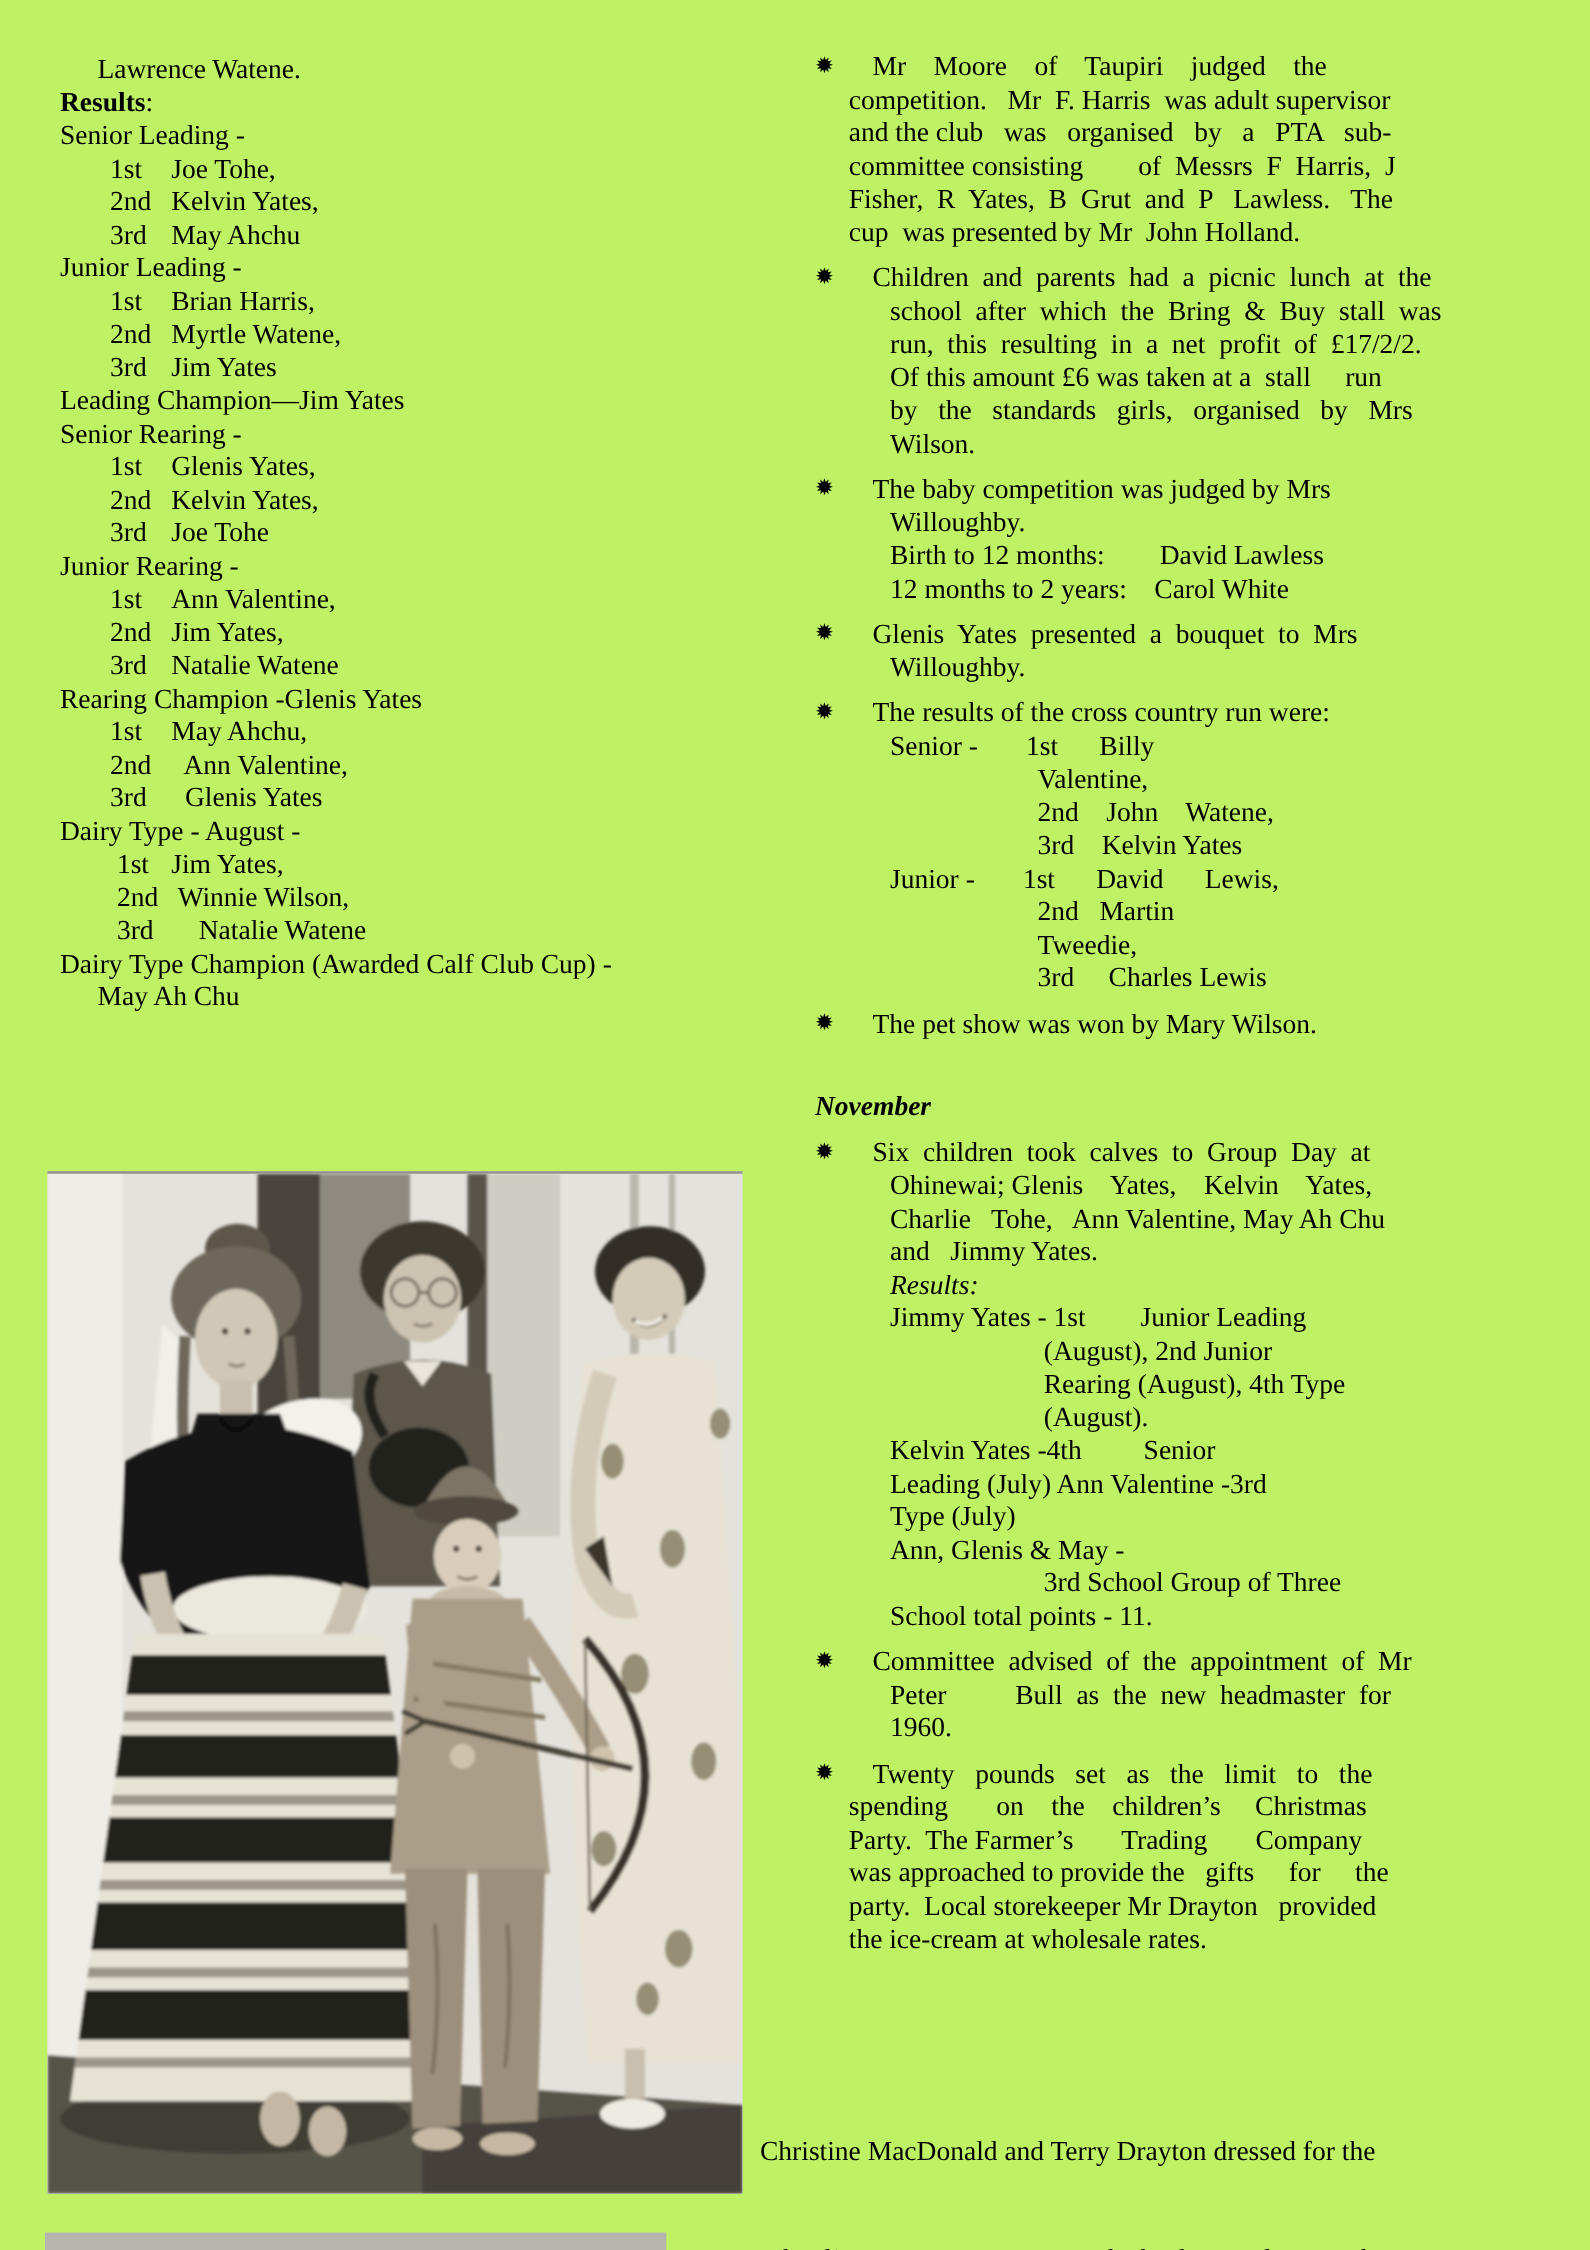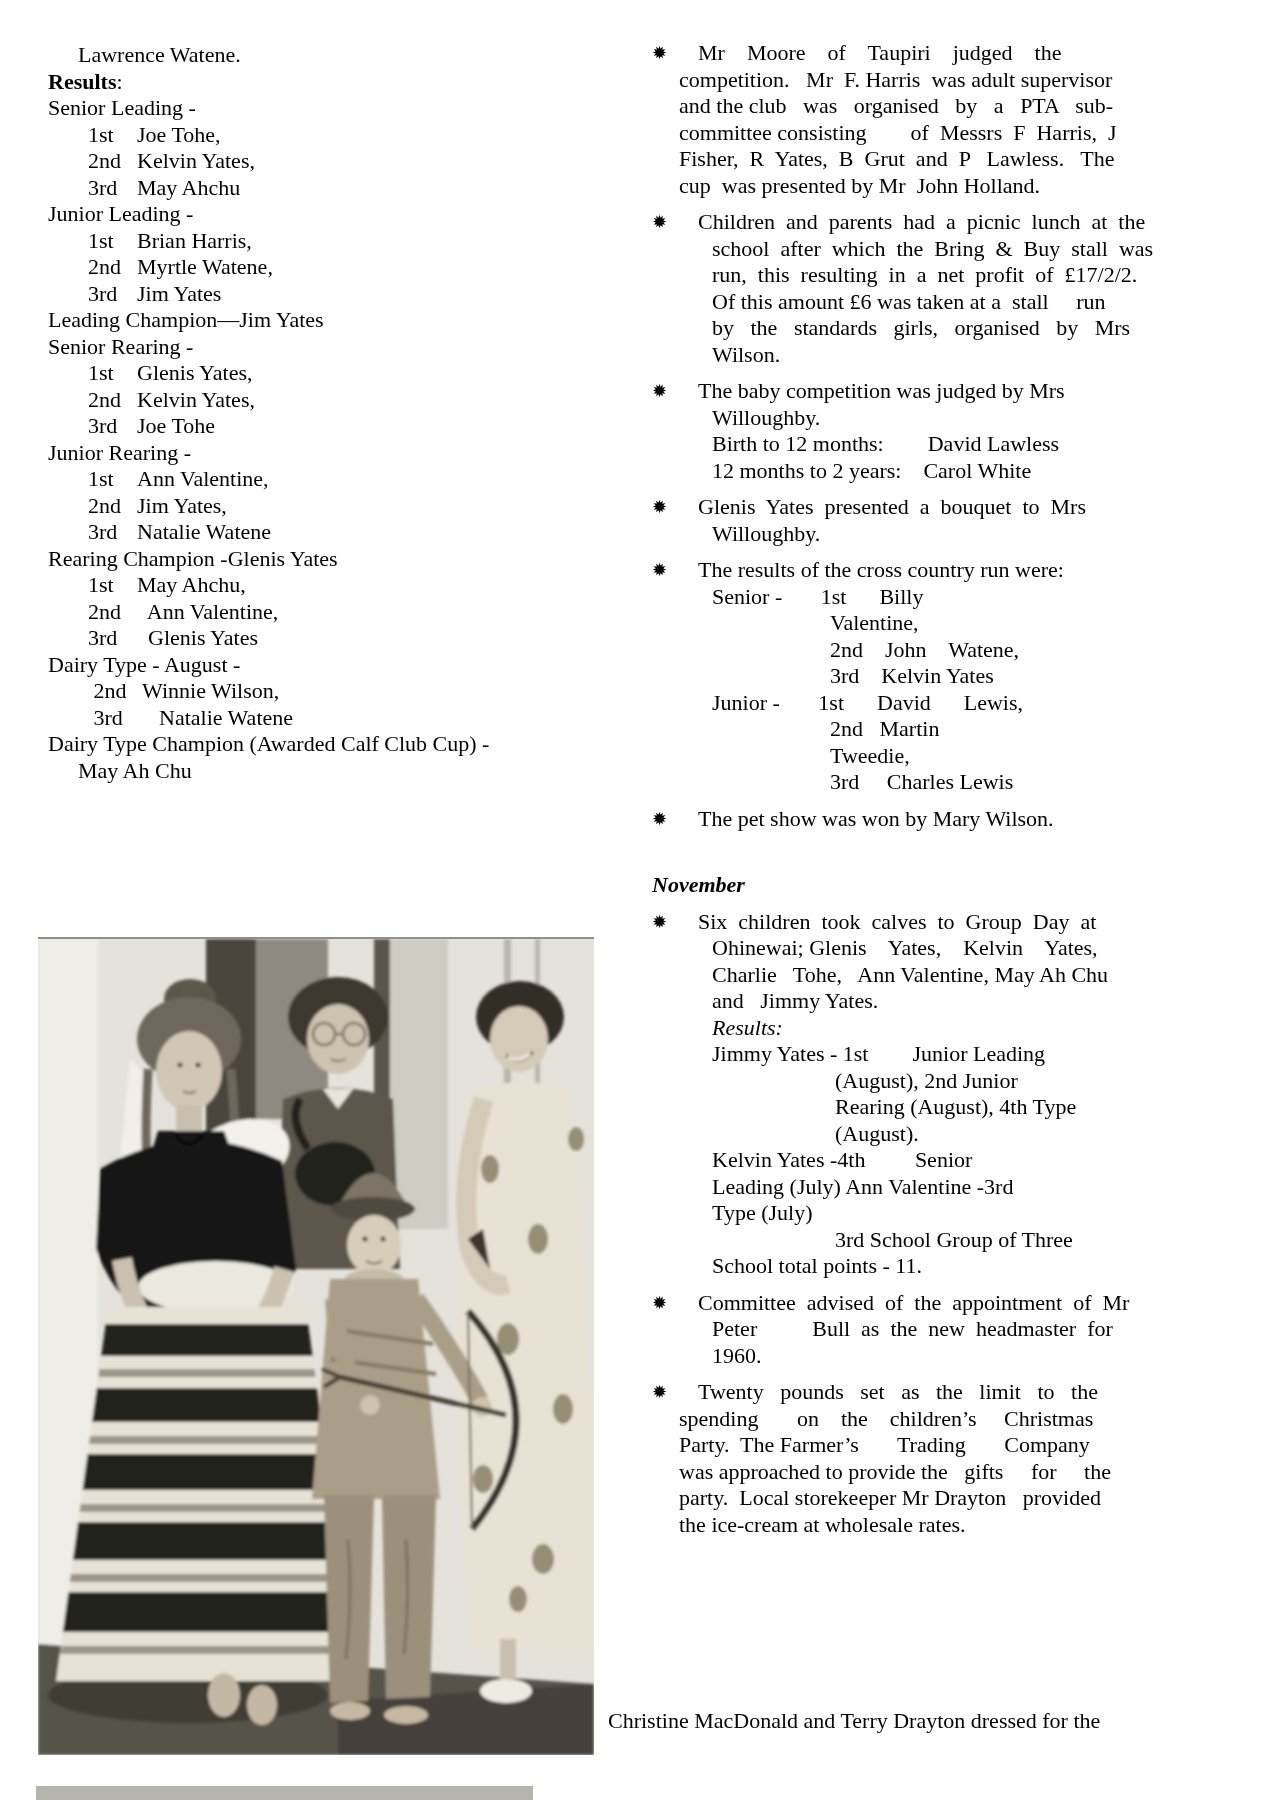--- a/index.html
+++ b/index.html
@@ -1,16 +1,16 @@
 <!DOCTYPE html>
 <html><head>
 <meta charset="utf-8">
 <style>
   html,body{margin:0;padding:0;background:#888;}
-  .page{position:relative;width:1272px;height:1800px;background:#ffffff;
+  .page{position:relative;width:1272px;height:1800px;background:#bef264;
         font-family:"Liberation Serif",serif;color:#000;font-size:22px;overflow:hidden;}
   
   .lcol{position:absolute;left:48px;top:42px;width:535px;line-height:26.5px;}
   .ln{white-space:pre;}
   .i1{padding-left:30px;}
   .pl{padding-left:40px;}
   .pp{display:inline-block;width:49px;}
   .bold{font-weight:bold;margin-top:15px;}
   
   .rcol{position:absolute;left:590px;top:40px;width:670px;line-height:26.5px;}
@@ -57,20 +57,21 @@
     <div class="ln pl"><span class="pp">3rd</span><span>Joe Tohe</span></div>
     <div class="ln">Junior Rearing -</div>
     <div class="ln pl"><span class="pp">1st</span><span>Ann Valentine,</span></div>
     <div class="ln pl"><span class="pp">2nd</span><span>Jim Yates,</span></div>
     <div class="ln pl"><span class="pp">3rd</span><span>Natalie Watene</span></div>
     <div class="ln">Rearing Champion -Glenis Yates</div>
     <div class="ln pl"><span class="pp">1st</span><span>May Ahchu,</span></div>
     <div class="ln pl"><span class="pp">2nd</span><span>  Ann Valentine,</span></div>
     <div class="ln pl"><span class="pp">3rd</span><span>  Glenis Yates</span></div>
     <div class="ln">Dairy Type - August -</div>
+    <div class="ln pl"><span class="pp"> 1st</span><span>Jim Yates,</span></div>
     <div class="ln pl"><span class="pp"> 2nd</span><span> Winnie Wilson,</span></div>
     <div class="ln pl"><span class="pp"> 3rd</span><span>    Natalie Watene</span></div>
     <div class="ln">Dairy Type Champion (Awarded Calf Club Cup) -</div>
     <div class="ln i1">May Ah Chu</div>
   </div>
 
   <div class="rcol">
 
     <div class="brow first">
         <span class="blt">✹</span>
@@ -134,20 +135,21 @@
     <div class="c2">Charlie   Tohe,   Ann Valentine, May Ah Chu</div>
     <div class="c2">and   Jimmy Yates.</div>
     <div class="c2 it">Results:</div>
     <div class="c2">Jimmy Yates - 1st        Junior Leading</div>
     <div class="c3">(August), 2nd Junior</div>
     <div class="c3">Rearing (August), 4th Type</div>
     <div class="c3">(August).</div>
     <div class="c2">Kelvin Yates -4th         Senior</div>
     <div class="c2">Leading (July) Ann Valentine -3rd</div>
     <div class="c2">Type (July)</div>
+    <div class="c2">Ann, Glenis &amp; May -</div>
     <div class="c3">3rd School Group of Three</div>
     <div class="c2">School total points - 11.</div>
 
     <div class="brow">
         <span class="blt">✹</span>
         <span class="btx">Committee  advised  of  the  appointment  of  Mr</span>
       </div>
     <div class="c2">Peter          Bull  as  the  new  headmaster  for</div>
     <div class="c2">1960.</div>
 

